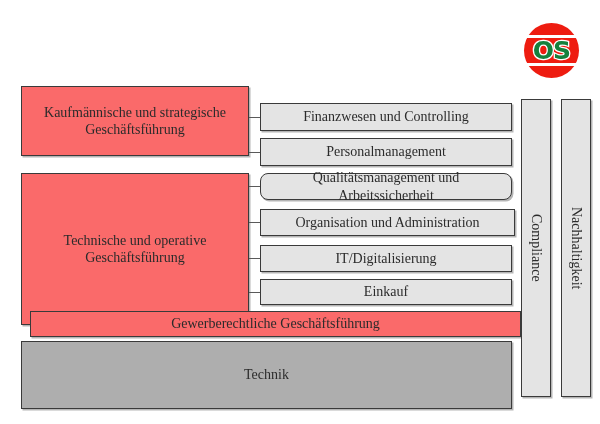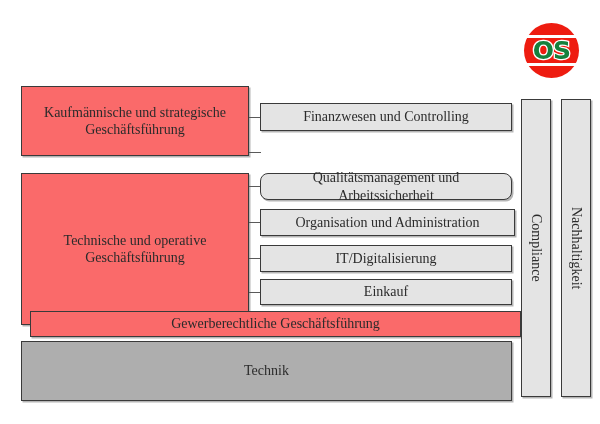--- a/index.html
+++ b/index.html
@@ -111,34 +111,37 @@
   </div>
 
   <div class="node red" style="left:21px; top:173px; width:228px; height:152px;">
     <span>Technische und operative Geschäftsführung</span>
   </div>
 
   <div class="node red" style="left:30px; top:311px; width:491px; height:26px;">
     <span>Gewerberechtliche Geschäftsführung</span>
   </div>
 
-  <div class="node dgrey" style="left:21px; top:341px; width:491px; height:60px;text-align:right;">
+  <div class="node dgrey" style="left:21px; top:341px; width:491px; height:68px;text-align:right;">
     <span>Technik</span>
   </div>
 
   <div class="connector" style="left:249px; top:117px; width:12px;"></div>
   <div class="connector" style="left:249px; top:152px; width:12px;"></div>
 
   <div class="connector" style="left:249px; top:186px; width:12px;"></div>
   <div class="connector" style="left:249px; top:222px; width:12px;"></div>
   <div class="connector" style="left:249px; top:258px; width:12px;"></div>
   <div class="connector" style="left:249px; top:292px; width:12px;"></div>
 
   <div class="node grey" style="left:260px; top:103px; width:252px; height:28px;">
     <span>Finanzwesen und Controlling</span>
+  </div>
+  <div class="node grey" style="left:260px; top:138px; width:252px; height:28px;">
+    <span>Personalmanagement</span>
   </div>
 
   <div class="node grey" style="left:260px; top:173px; width:252px; height:27px;border-radius:8px;">
     <span>Qualitätsmanagement und Arbeitssicherheit</span>
   </div>
   <div class="node grey" style="left:260px; top:209px; width:255px; height:27px;">
     <span>Organisation und Administration</span>
   </div>
   <div class="node grey" style="left:260px; top:245px; width:252px; height:27px;">
     <span>IT/Digitalisierung</span>

